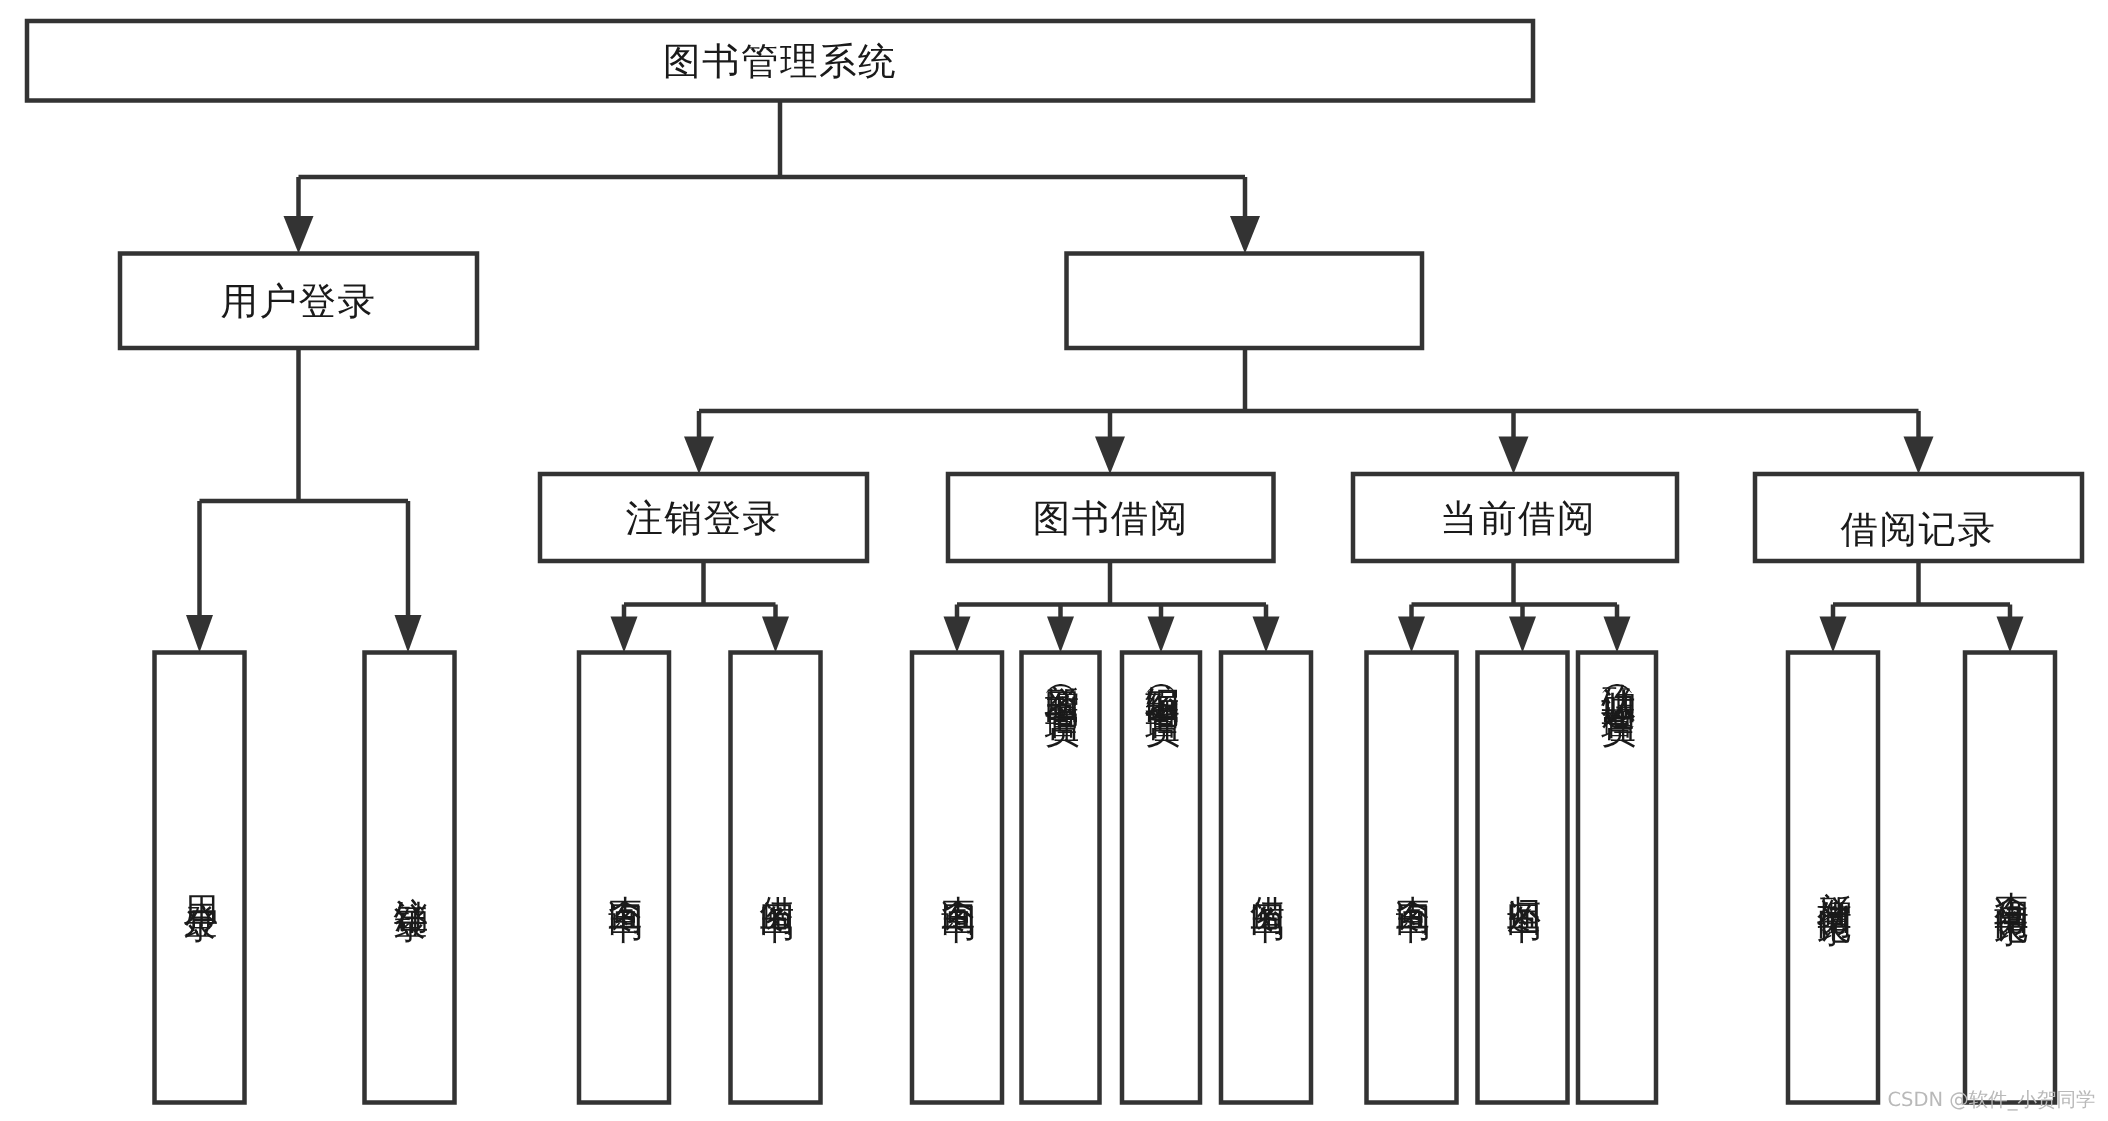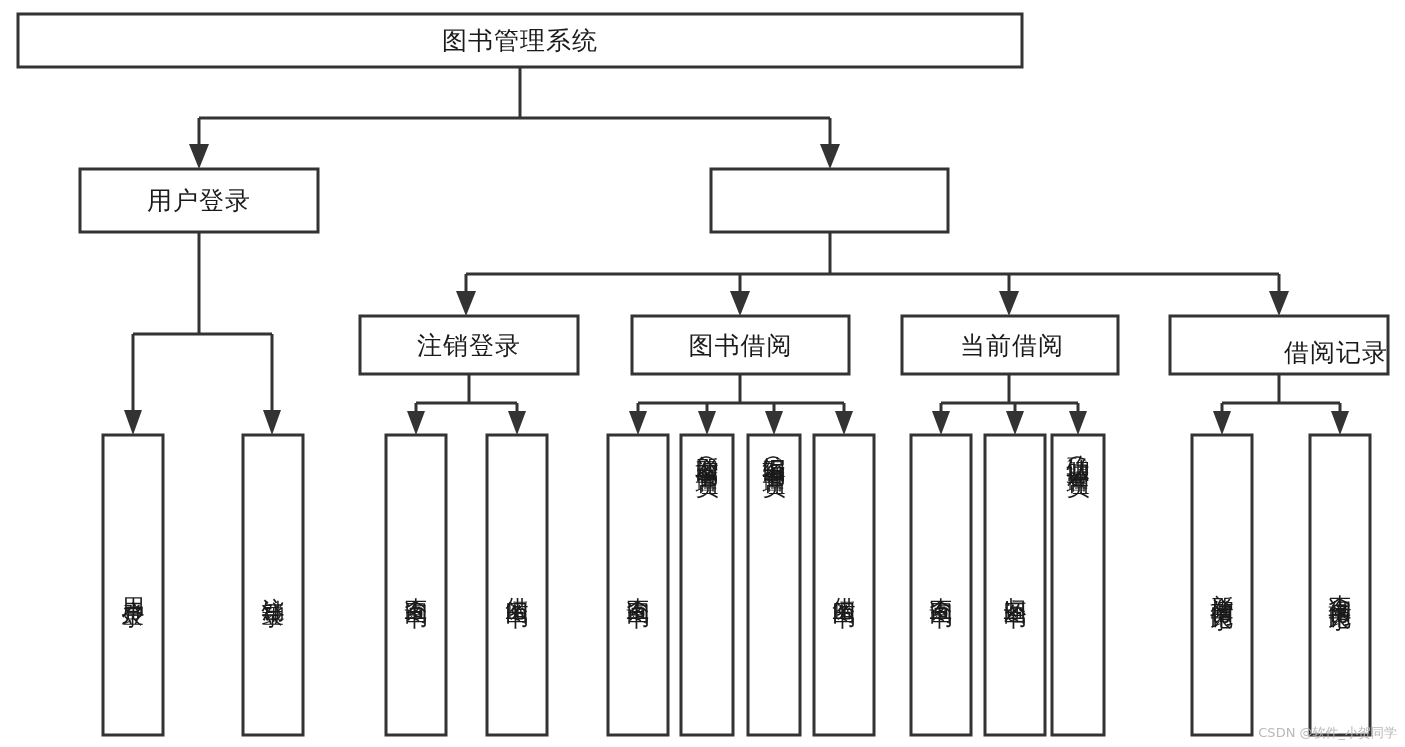--- a/index.html
+++ b/index.html
@@ -204,21 +204,21 @@
   </div>
 
   <div class="hlabel-wrap" style="left:632px; top:316px; width:217px; height:58px;">
     <span class="hlabel-text">图书借阅</span>
   </div>
 
   <div class="hlabel-wrap" style="left:886px; top:316px; width:252px; height:58px;">
     <span class="hlabel-text">当前借阅</span>
   </div>
 
-  <div class="hlabel-wrap" style="left:1170px; top:316px; width:218px; height:72px;justify-content:flex-end;">
+  <div class="hlabel-wrap" style="left:1170px; top:316px; width:218px; height:72px;">
     <span class="hlabel-text">借阅记录</span>
   </div>
 
   <div class="vlabel-wrap" style="left:103px; top:435px; width:60px; height:300px;">
     <span class="vlabel-text">用户登录</span>
   </div>
 
   <div class="vlabel-wrap" style="left:243px; top:435px; width:60px; height:300px;">
     <span class="vlabel-text">注销登录</span>
   </div>

